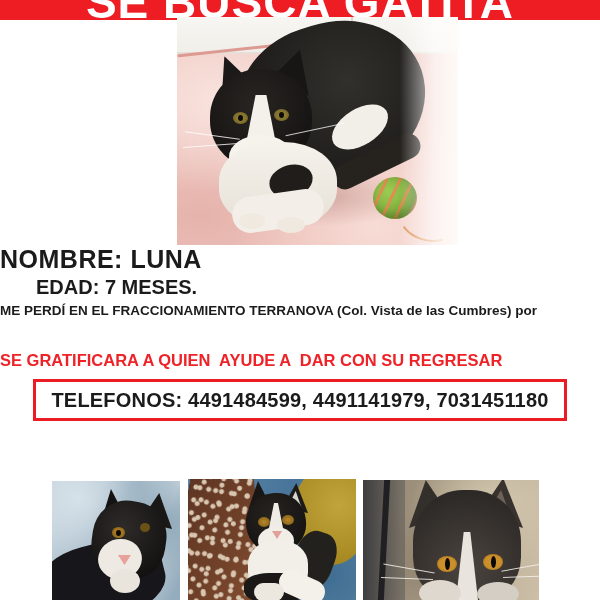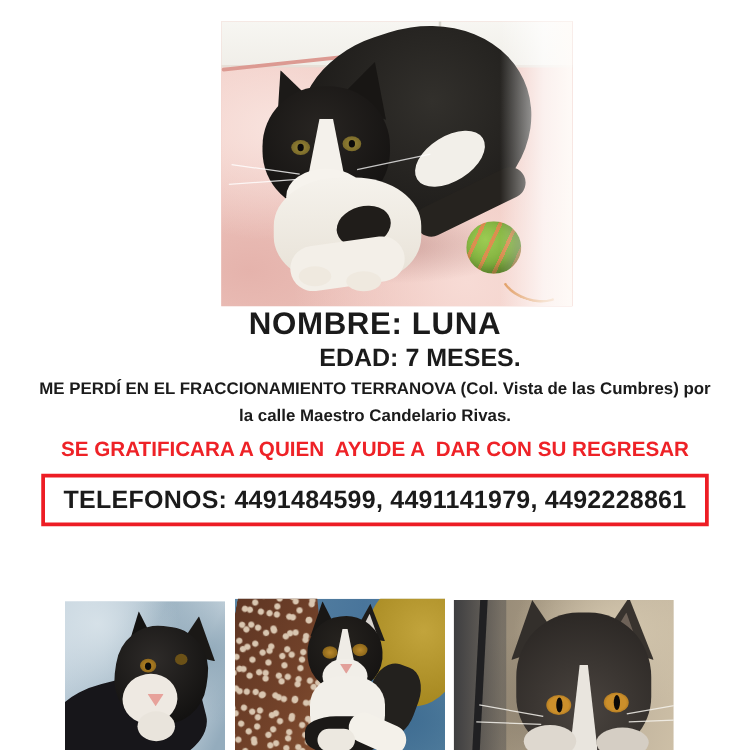--- a/index.html
+++ b/index.html
@@ -13,21 +13,21 @@
   
   #banner{left:0;top:0;width:600px;height:20px;background:#ee1c23;overflow:hidden;}
   #banner-title{
     left:0;top:-21px;width:600px;text-align:center;
     font-size:46px;line-height:46px;font-weight:900;color:#ffffff;
     letter-spacing:1px;white-space:nowrap;
   }
   
   #main-photo{left:177px;top:17px;width:281px;height:228px;overflow:hidden;background:#f0cac3;}
   
-  .blacktext{width:600px;left:0;text-align:center;font-weight:800;color:#1b1b1b;}
+  .blacktext{width:600px;left:0;font-weight:800;color:#1b1b1b;}
   #name-line{top:245px;font-size:25px;letter-spacing:.5px;}
   #age-line{top:276px;font-size:20px;padding-left:36px;}
   #lost-text{top:300px;font-size:13.5px;line-height:22px;font-weight:700;}
   #reward-line{top:351px;font-size:16.5px;color:#ee2227;white-space:pre;font-weight:800;}
   #phone-box{
     left:33px;top:379px;width:534px;height:42px;border:3px solid #ed1c24;
     box-sizing:border-box;background:#ffffff;display:flex;align-items:center;justify-content:center;
   }
   #phone-text{font-size:20px;font-weight:800;letter-spacing:.2px;}
   #help-line{top:443px;font-size:19px;letter-spacing:.3px;}
@@ -35,20 +35,23 @@
   .photo{overflow:hidden;top:480px;}
   #photo-1{left:52px;top:481px;width:128px;height:119px;}
   #photo-2{left:188px;top:479px;width:168px;height:121px;}
   #photo-3{left:363px;top:480px;width:176px;height:120px;}
 </style>
 </head>
 <body>
 
 <div id="poster">
 
+  <div id="banner" class="abs">
+    <div id="banner-title" class="abs">SE BUSCA GATITA</div>
+  </div>
 
   <div id="main-photo" class="abs">
 
     <div class="abs" style="left:0;top:0;width:281px;height:38px;background:linear-gradient(#f7f6f2,#f0eee8);"></div>
     <div class="abs" style="left:174px;top:0;width:2px;height:37px;background:#d9d6ce;"></div>
     <div class="abs" style="left:0;top:35px;width:281px;height:3px;background:#e7dfd7;"></div>
 
     <div class="abs" style="left:0;top:37px;width:281px;height:191px;
       background:
         radial-gradient(ellipse at 18% 25%, #f9e4df 0%, rgba(249,228,223,0) 45%),
@@ -89,26 +92,25 @@
       box-shadow:inset -4px -4px 8px rgba(60,90,30,.5);"></div>
     <div class="abs" style="left:222px;top:186px;width:52px;height:34px;border:2px solid transparent;border-bottom-color:#e09a5e;border-radius:50%;transform:rotate(18deg);"></div>
 
     <div class="abs" style="right:0;top:0;width:58px;height:228px;background:linear-gradient(90deg, rgba(255,255,255,0), rgba(255,255,255,.7) 60%, rgba(255,252,249,.95));"></div>
   </div>
 
   <div id="name-line" class="abs blacktext">NOMBRE: LUNA</div>
   <div id="age-line" class="abs blacktext">EDAD: 7 MESES.</div>
   <div id="lost-text" class="abs blacktext">
     <div>ME PERDÍ EN EL FRACCIONAMIENTO TERRANOVA (Col. Vista de las Cumbres) por</div>
-    <div>la calle Maestro Candelario Rivas.</div>
   </div>
   <div id="reward-line" class="abs blacktext">SE GRATIFICARA A QUIEN  AYUDE A  DAR CON SU REGRESAR</div>
 
   <div id="phone-box" class="abs">
-    <span id="phone-text">TELEFONOS: 4491484599, 4491141979, 4492228861</span>
+    <span id="phone-text">TELEFONOS: 4491484599, 4491141979, 7031451180</span>
   </div>
 
 
   <div id="photo-1" class="abs photo">
     <div class="abs" style="left:0;top:0;width:128px;height:119px;
       background:
         radial-gradient(ellipse at 20% 15%, #d6e1e8 0%, rgba(214,225,232,0) 45%),
         radial-gradient(ellipse at 85% 35%, #8ea7b8 0%, rgba(142,167,184,0) 50%),
         linear-gradient(115deg,#c3d2dd 10%,#9fb5c4 45%,#c9d6df 70%,#94acbd 95%);"></div>
     <div class="abs" style="left:-12px;top:62px;width:125px;height:75px;border-radius:40%;transform:rotate(-14deg);background:#17161a;"></div>

